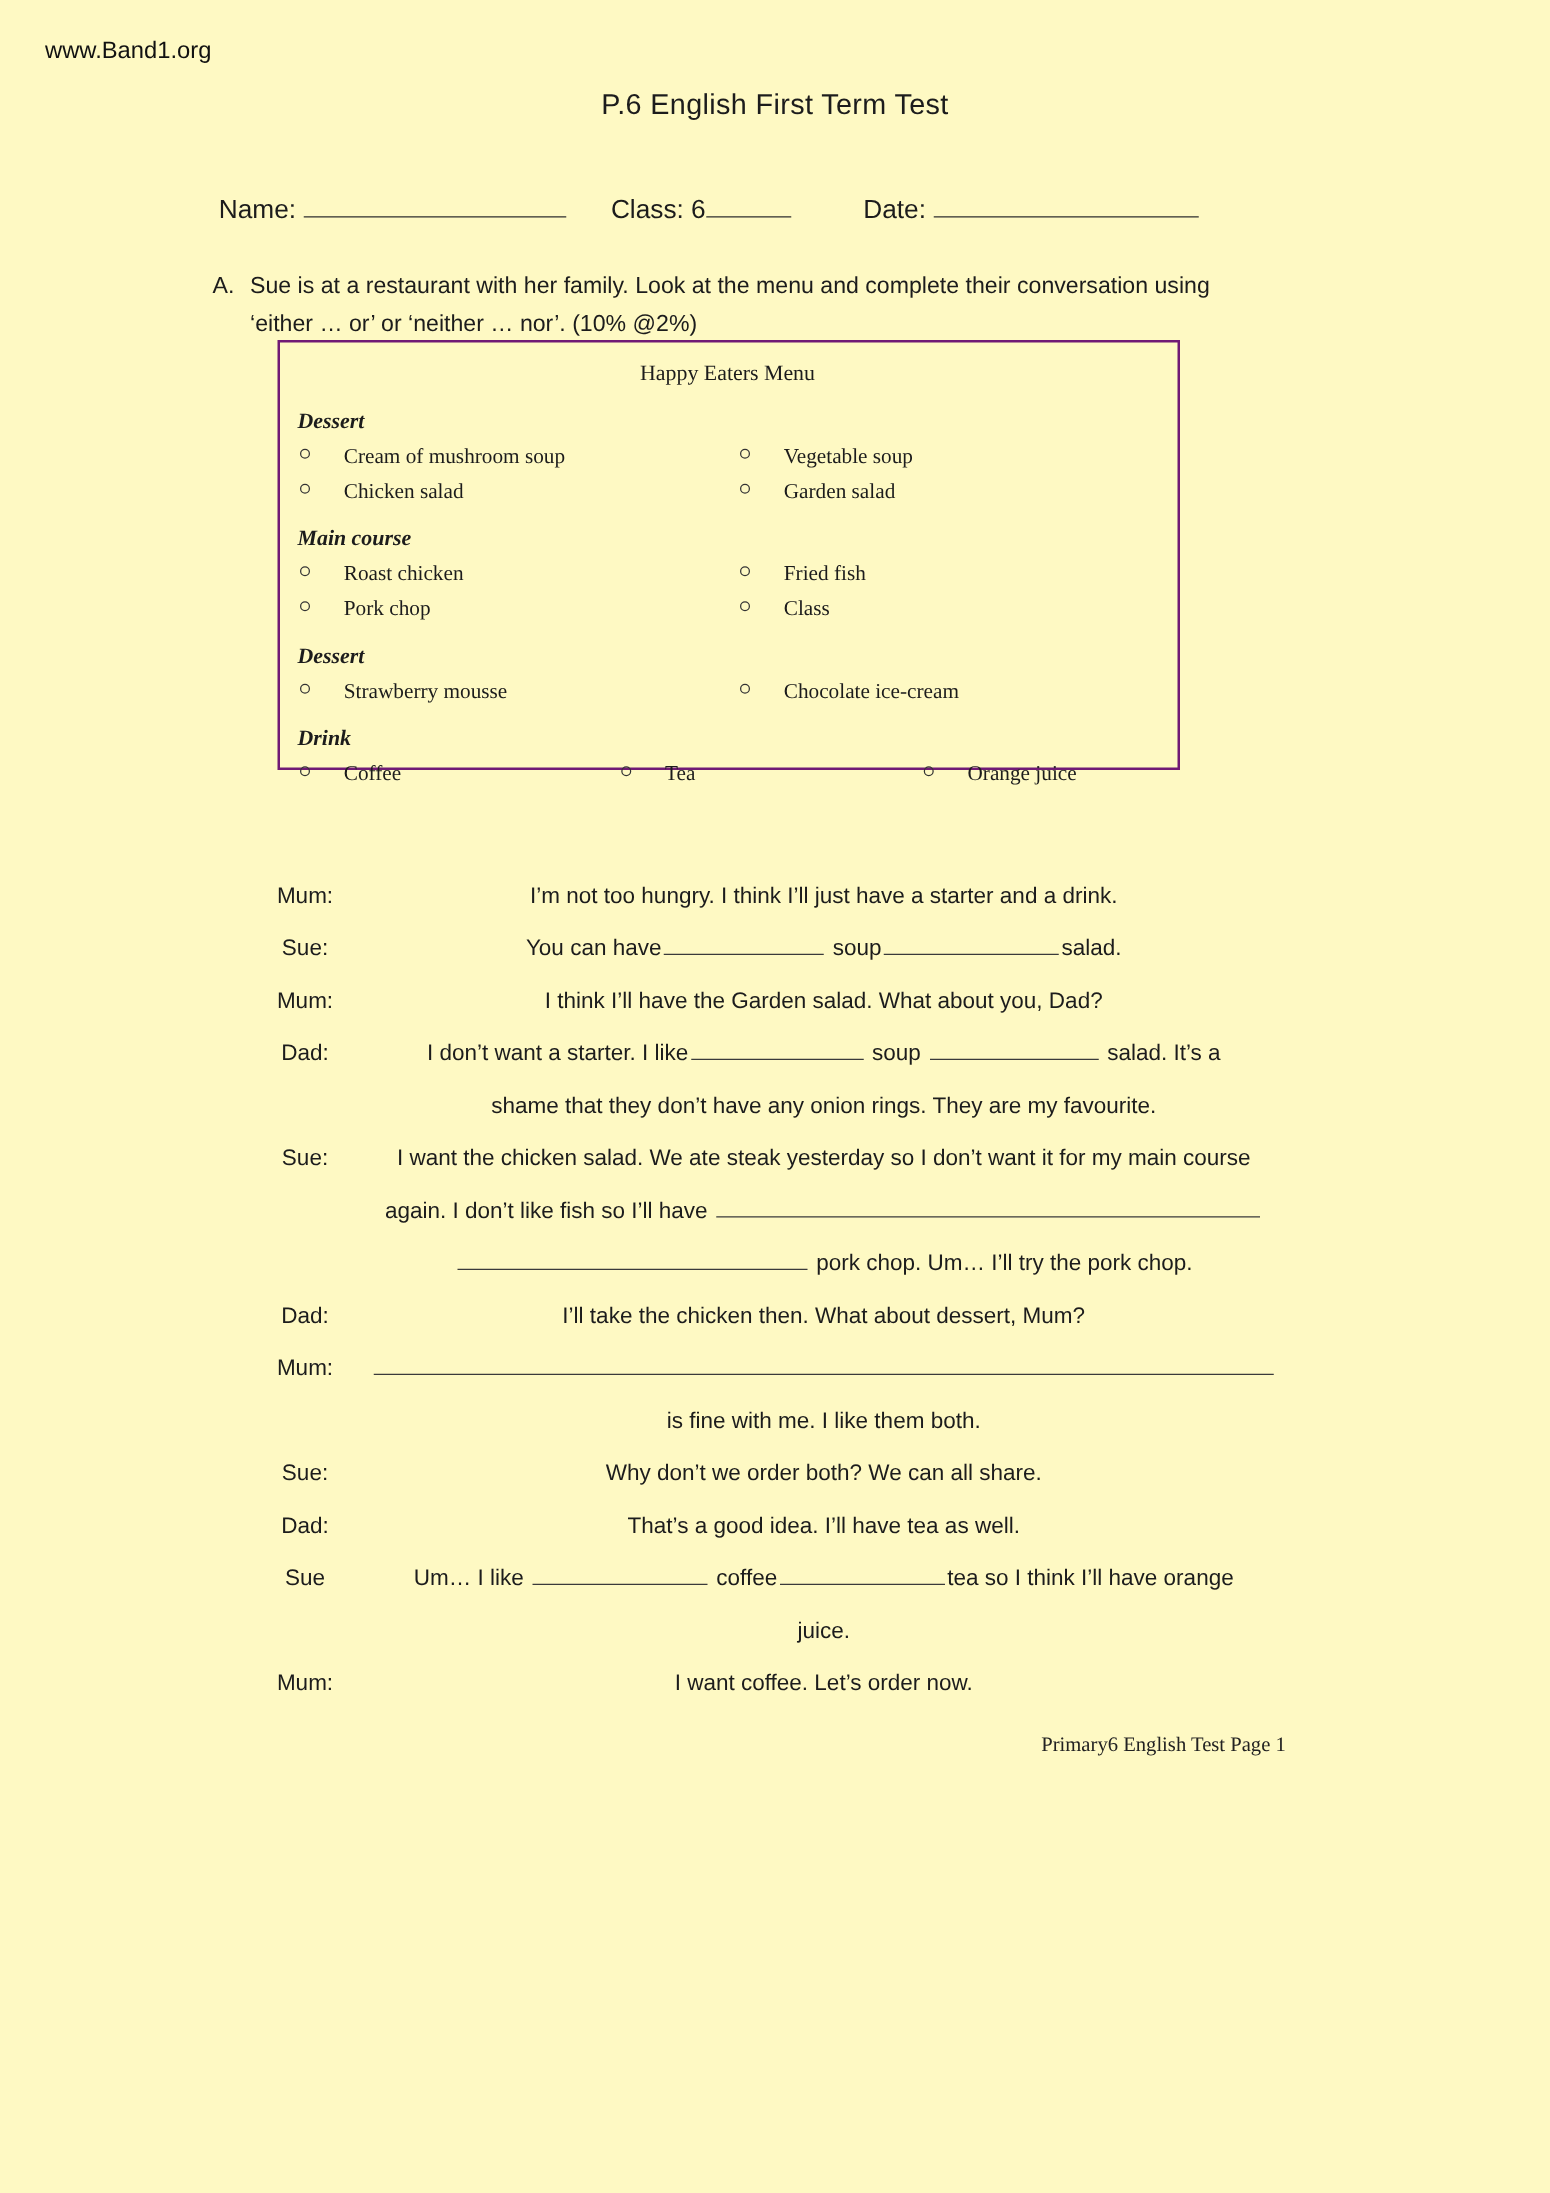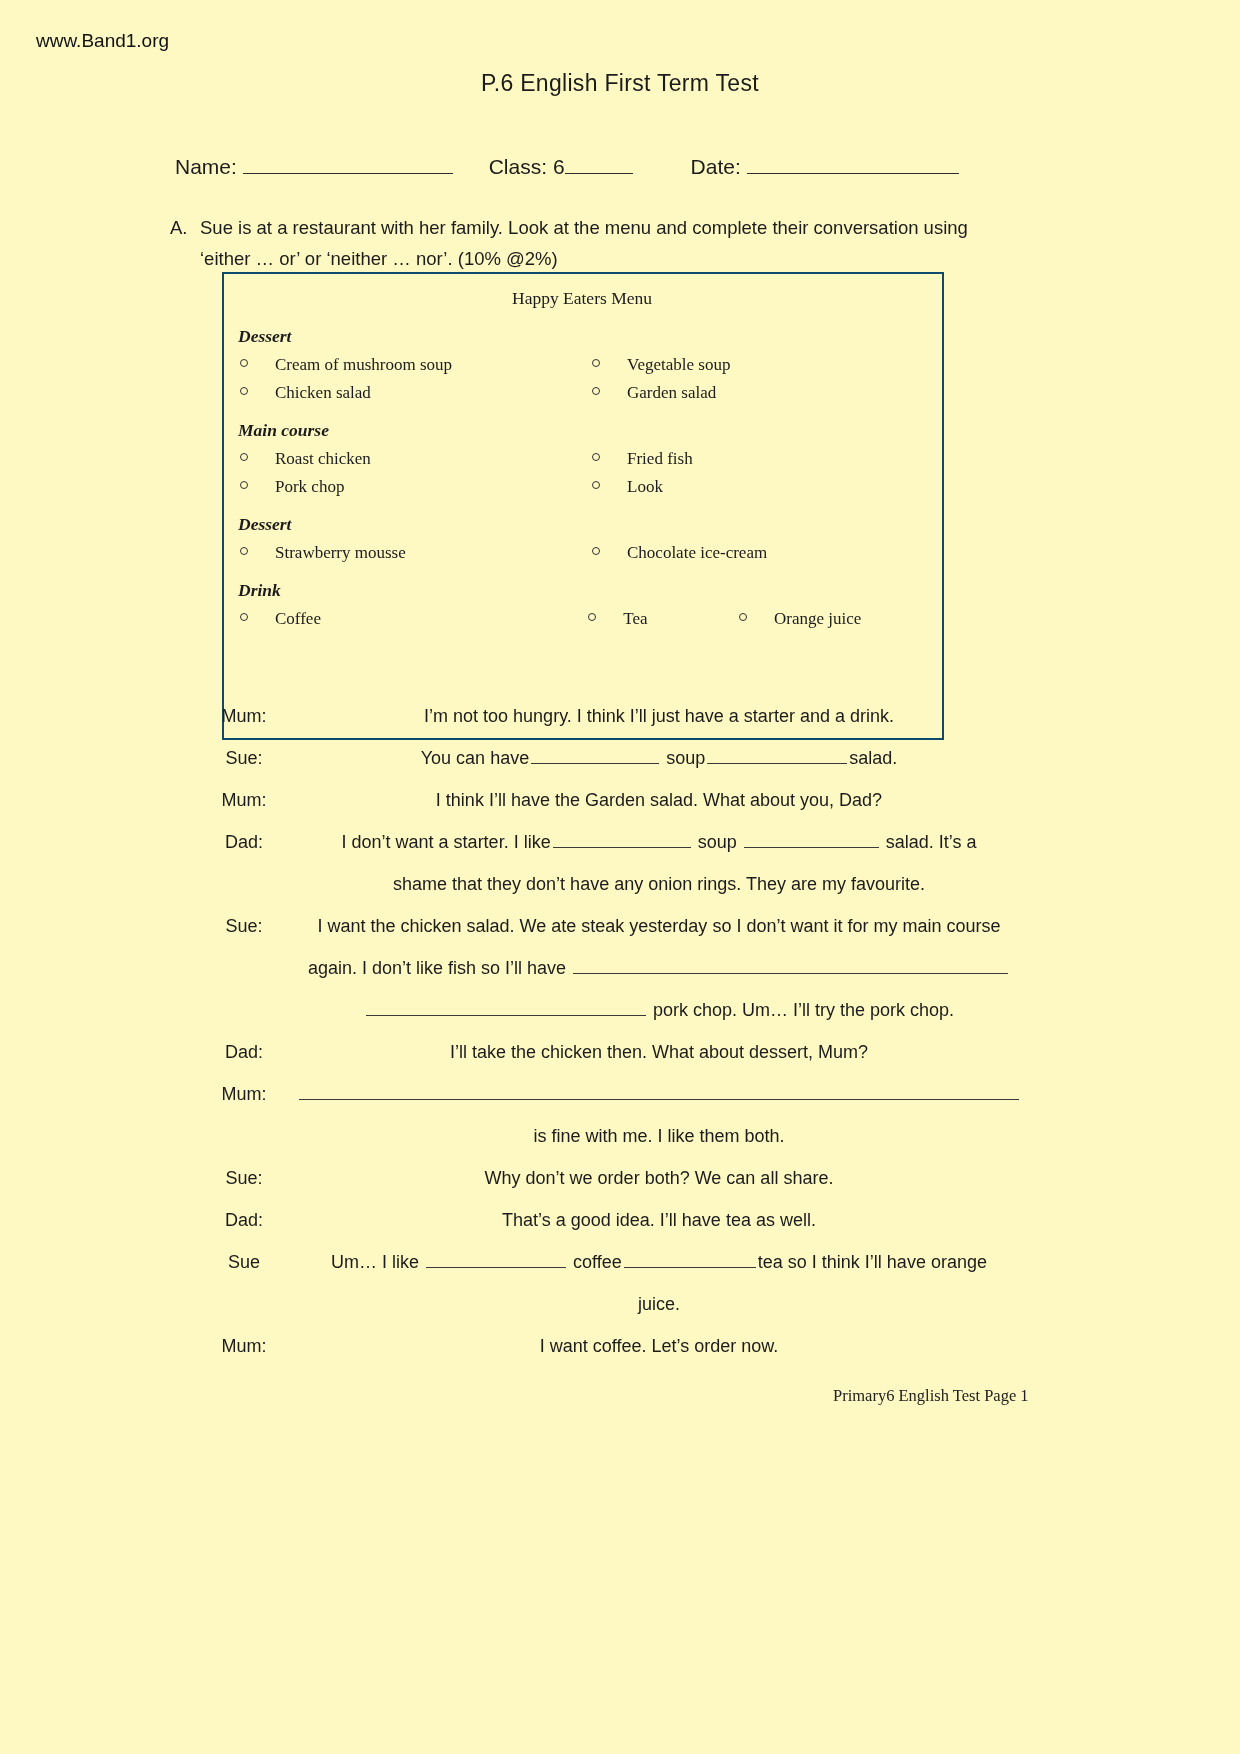--- a/index.html
+++ b/index.html
@@ -14,30 +14,30 @@
   }
   .watermark{position:absolute;top:30px;left:36px;font-size:19px;color:#111;}
   .title{position:absolute;top:70px;left:0;width:100%;text-align:center;
     font-size:23px;font-weight:400;margin:0;letter-spacing:.3px;}
   .fields-row{position:absolute;top:152px;left:175px;font-size:21px;white-space:nowrap;}
   .blank{display:inline-block;border-bottom:1.6px solid #2e2e2e;height:1.02em;vertical-align:baseline;}
   .fgap1{margin-left:36px;}
   .fgap2{margin-left:58px;}
   .section-a{position:absolute;top:212px;left:170px;right:220px;display:flex;font-size:18.5px;line-height:31px;}
   .sec-label{width:30px;flex-shrink:0;}
-  .menu-box{position:absolute;top:272px;left:222px;width:722px;height:468px;
-    border:2px solid #0c4a6e;box-sizing:border-box;padding:8px 14px 6px 12px;
+  .menu-box{position:absolute;top:272px;left:222px;width:722px;height:344px;
+    border:2px solid #701a75;box-sizing:border-box;padding:8px 14px 6px 12px;
     font-family:"Liberation Serif",serif;}
   .menu-title{text-align:center;font-size:17.5px;margin-top:6px;}
   .menu-heading{font-style:italic;font-weight:bold;font-size:17.5px;margin:17px 0 5px 2px;}
   .menu-row{display:flex;margin:8px 0 8px 4px;font-size:17px;}
   .mcol-l{width:352px;flex-shrink:0;}
   .mcol-r{flex:1;}
   .mcol3-0{width:257px;flex-shrink:0;}
-  .mcol3-1{width:242px;flex-shrink:0;text-align:center;}
+  .mcol3-1{width:242px;flex-shrink:0;}
   .mcol3-2{flex:1;}
   .bullet{display:inline-block;width:6px;height:6px;border:1.5px solid #333;border-radius:50%;
     margin-right:27px;vertical-align:3px;}
   .dialogue{position:absolute;top:703px;left:200px;right:210px;text-align:center;}
   .dlg-row{display:flex;margin-bottom:16px;font-size:18px;line-height:26px;}
   .dlg-speaker{width:88px;flex-shrink:0;}
   .dlg-text{flex:1;}
   .dblank{border-bottom:1.5px solid #3a3a3a;height:1em;margin:0 2px;}
   .footer{position:absolute;top:1386px;left:833px;font-family:"Liberation Serif",serif;
     font-size:16.5px;color:#222;}
@@ -75,21 +75,21 @@
           <span class="mcol-l"><span class="bullet"></span><span class="mitem">Chicken salad</span></span>
           <span class="mcol-r"><span class="bullet"></span><span class="mitem">Garden salad</span></span>
         </div>
         <div class="menu-heading">Main course</div>
         <div class="menu-row">
           <span class="mcol-l"><span class="bullet"></span><span class="mitem">Roast chicken</span></span>
           <span class="mcol-r"><span class="bullet"></span><span class="mitem">Fried fish</span></span>
         </div>
         <div class="menu-row">
           <span class="mcol-l"><span class="bullet"></span><span class="mitem">Pork chop</span></span>
-          <span class="mcol-r"><span class="bullet"></span><span class="mitem">Look</span></span>
+          <span class="mcol-r"><span class="bullet"></span><span class="mitem">Class</span></span>
         </div>
         <div class="menu-heading">Dessert</div>
         <div class="menu-row">
           <span class="mcol-l"><span class="bullet"></span><span class="mitem">Strawberry mousse</span></span>
           <span class="mcol-r"><span class="bullet"></span><span class="mitem">Chocolate ice-cream</span></span>
         </div>
         <div class="menu-heading">Drink</div>
         <div class="menu-row">
           <span class="mcol3-0"><span class="bullet"></span><span class="mitem">Coffee</span></span>
           <span class="mcol3-1"><span class="bullet"></span><span class="mitem">Tea</span></span>

